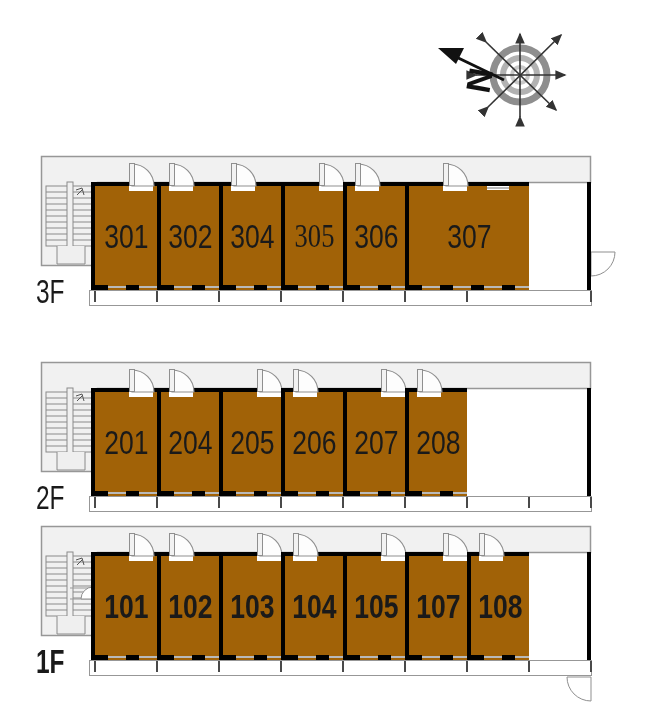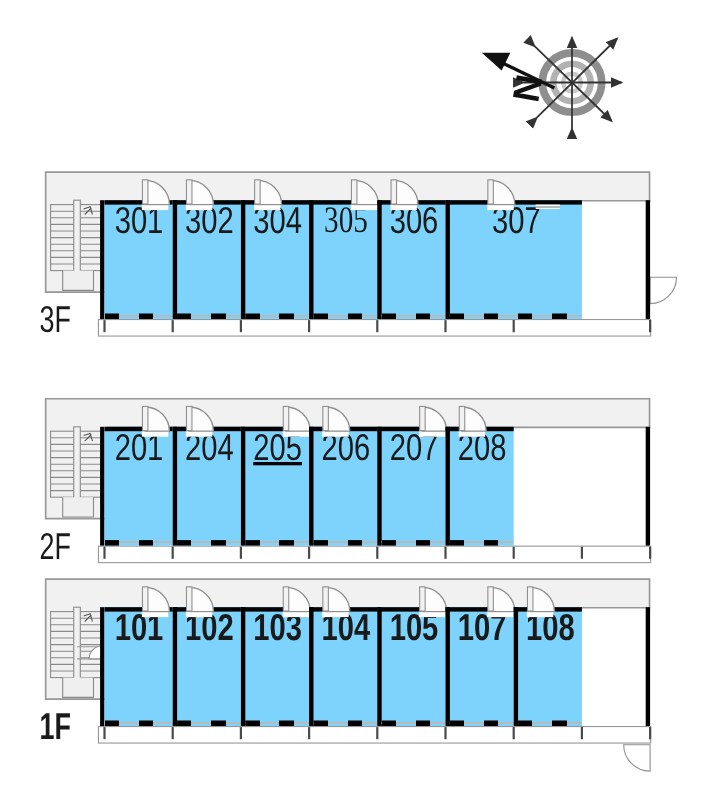--- a/index.html
+++ b/index.html
@@ -16,22 +16,22 @@
   
   .floor{position:absolute;left:40px;width:556px;height:190px;}
   .floor.f3{top:155px;} .floor.f2{top:361px;} .floor.f1{top:525px;font-weight:bold;}
   .underlay{position:absolute;left:0;top:0;width:556px;height:190px;}
   .underlay svg{position:absolute;left:0;top:0;overflow:visible;}
 
   .rooms{position:absolute;left:51px;top:27px;width:500px;height:108px;
          display:flex;box-sizing:border-box;
          border-left:4px solid var(--wall,#000);border-right:4px solid var(--wall,#000);}
   .room{position:relative;box-sizing:border-box;height:108px;
-        border-top:4px solid var(--wall,#000);background:#7dd3fc;
-        display:flex;align-items:flex-start;justify-content:center;}
+        border-top:4px solid var(--wall,#000);background:#a16207;
+        display:flex;align-items:center;justify-content:center;}
   .room + .room{border-left:4px solid var(--wall,#000);}
   
   .room::after{content:"";position:absolute;left:0;right:0;bottom:0;height:5px;
     background-image:
       repeating-linear-gradient(90deg, var(--wall,#000) 0 13px, transparent 13px 31px,
                                 var(--wall,#000) 31px 44px, transparent 44px 62px),
       linear-gradient(180deg, transparent 0 1px, var(--winline,#b9b9b9) 1px 3px, transparent 3px);}
   .num{font-size:34px;color:var(--ink,#1a1a1a);letter-spacing:0;
        transform:scaleX(.78);transform-origin:center;margin-top:-4px;}
   .door-gap{position:absolute;top:0;width:24px;height:5px;background:#fff;}
@@ -199,21 +199,21 @@
             </svg></span>
         </div>
         <div class="room" style="flex: 0 0 62px;">
           <span class="num">204</span>
           <span class="door-gap" style="left:8px"></span>
           <span class="door" style="left:6px"><svg width="28" height="26" viewBox="0 0 28 26">
               <path d="M5,25 V3 A22,22 0 0 1 27,25 Z" fill="#fdfdfd" stroke="#8f8f8f" stroke-width="1.2"></path>
               <rect x="2.5" y="2.5" width="5" height="22" fill="#f2f2f2" stroke="#8f8f8f" stroke-width="1"></rect>
             </svg></span>
         </div>
-        <div class="room" style="flex: 0 0 62px; text-decoration: underline;">
+        <div class="room" style="flex: 0 0 62px;">
           <span class="num">205</span>
           <span class="door-gap" style="left:34px"></span>
           <span class="door" style="left:32px"><svg width="28" height="26" viewBox="0 0 28 26">
               <path d="M5,25 V3 A22,22 0 0 1 27,25 Z" fill="#fdfdfd" stroke="#8f8f8f" stroke-width="1.2"></path>
               <rect x="2.5" y="2.5" width="5" height="22" fill="#f2f2f2" stroke="#8f8f8f" stroke-width="1"></rect>
             </svg></span>
         </div>
         <div class="room" style="flex: 0 0 62px;">
           <span class="num">206</span>
           <span class="door-gap" style="left:8px"></span>

